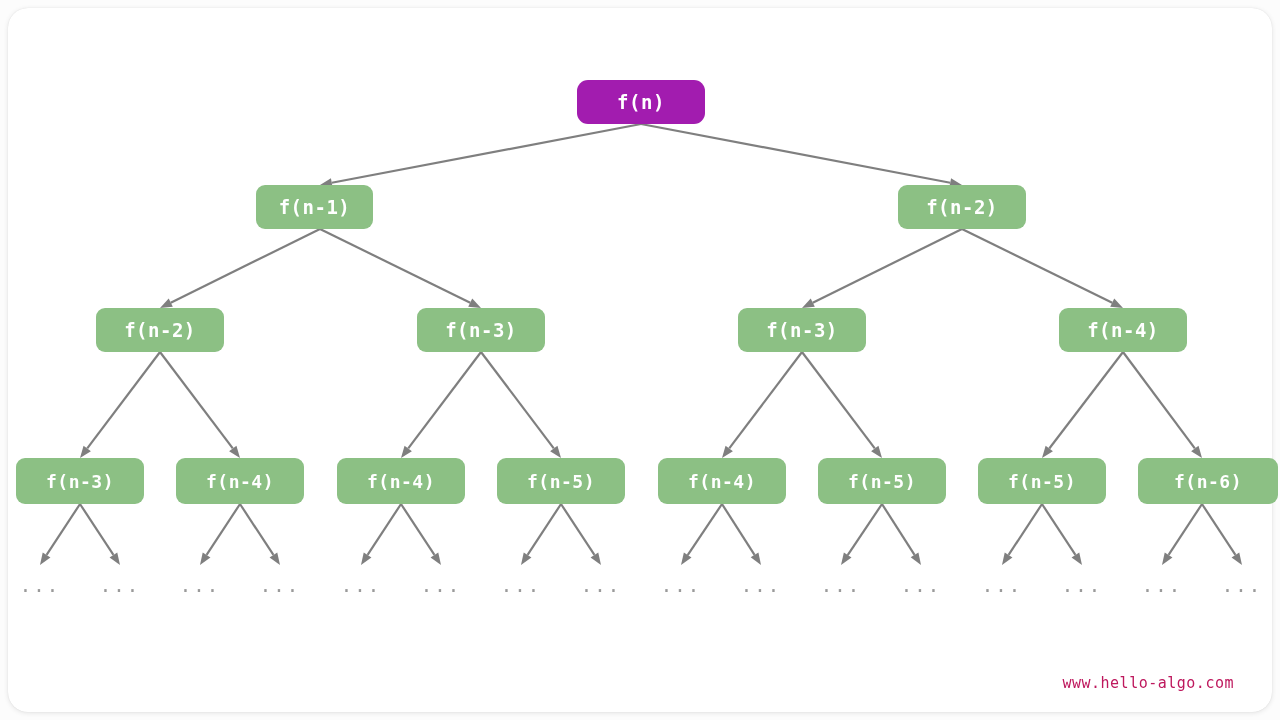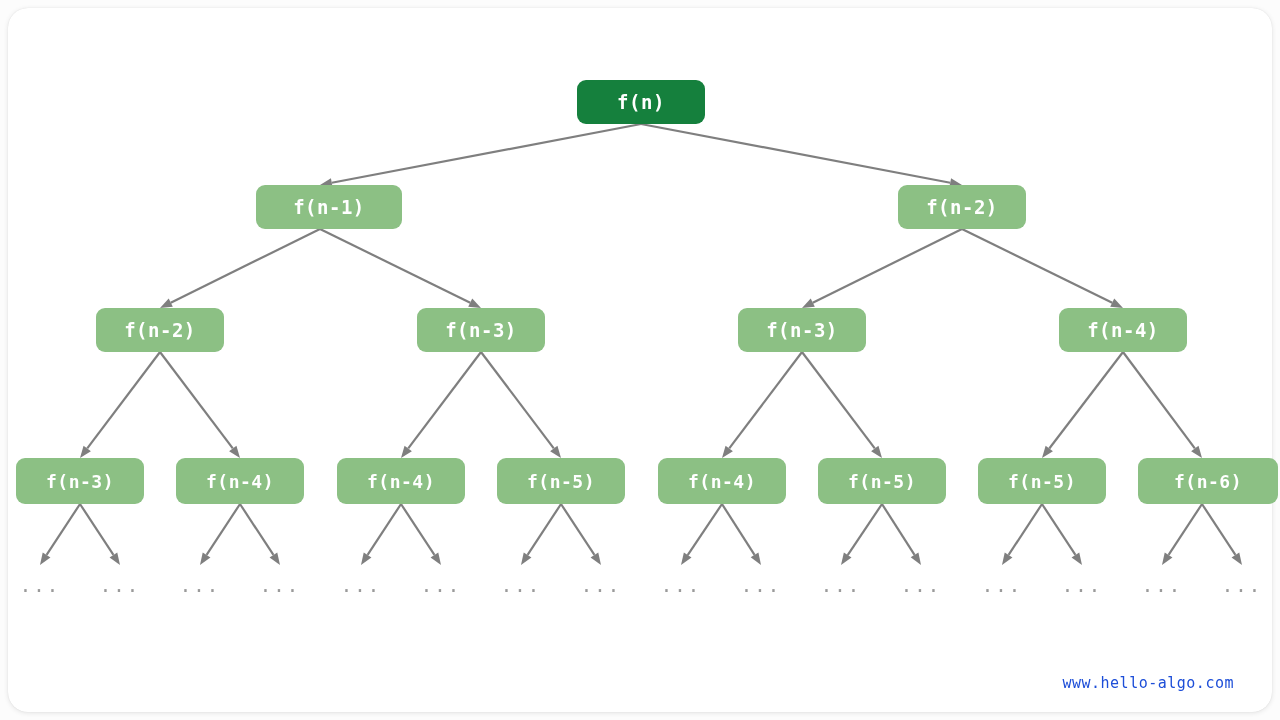--- a/index.html
+++ b/index.html
@@ -51,21 +51,21 @@
     font-size:19px;
     letter-spacing:2px;
     line-height:1;
     transform:translate(-50%,-50%);
     z-index:3;
     white-space:nowrap;
   }
   #watermark {
     position:absolute;
     right:46px; bottom:28px;
-    color:#1d4ed8;
+    color:#be185d;
     font-family:"DejaVu Sans Mono", monospace;
     font-size:15px;
     letter-spacing:0.5px;
     z-index:4;
   }
 </style>
 </head>
 <body>
 
 <div id="card"></div>
@@ -187,22 +187,22 @@
       <g>
         <line x1="1202" y1="504" x2="1168.580283546643" y2="554.9650675913696" stroke="#7f7f7f" stroke-width="2.2" stroke-linecap="butt"></line>
         <polygon points="1162,565 1164.733559456668,552.4426255651565 1172.4270076366179,557.4875096175826" fill="#7f7f7f"></polygon>
       </g>
       <g>
         <line x1="1202" y1="504" x2="1235.419716453357" y2="554.9650675913696" stroke="#7f7f7f" stroke-width="2.2" stroke-linecap="butt"></line>
         <polygon points="1242,565 1231.5729923633821,557.4875096175826 1239.266440543332,552.4426255651565" fill="#7f7f7f"></polygon>
       </g>
     </svg>
   <div id="nodes-layer">
-      <div class="node lvl0" style="left: 577px; top: 80px; width: 128px; height: 44px; background: #15803d; color: rgb(255, 255, 255);">f(n)</div>
-      <div class="node lvl1" style="left: 256px; top: 185px; width: 146px; height: 44px; background: rgb(140, 192, 132); color: rgb(255, 255, 255);">f(n-1)</div>
+      <div class="node lvl0" style="left: 577px; top: 80px; width: 128px; height: 44px; background: #a21caf; color: rgb(255, 255, 255); border-radius: 11px;">f(n)</div>
+      <div class="node lvl1" style="left: 256px; top: 185px; width: 117px; height: 44px; background: rgb(140, 192, 132); color: rgb(255, 255, 255);">f(n-1)</div>
       <div class="node lvl1" style="left: 898px; top: 185px; width: 128px; height: 44px; background: rgb(140, 192, 132); color: rgb(255, 255, 255);">f(n-2)</div>
       <div class="node lvl2" style="left: 96px; top: 308px; width: 128px; height: 44px; background: rgb(140, 192, 132); color: rgb(255, 255, 255);">f(n-2)</div>
       <div class="node lvl2" style="left: 417px; top: 308px; width: 128px; height: 44px; background: rgb(140, 192, 132); color: rgb(255, 255, 255);">f(n-3)</div>
       <div class="node lvl2" style="left: 738px; top: 308px; width: 128px; height: 44px; background: rgb(140, 192, 132); color: rgb(255, 255, 255);">f(n-3)</div>
       <div class="node lvl2" style="left: 1059px; top: 308px; width: 128px; height: 44px; background: rgb(140, 192, 132); color: rgb(255, 255, 255);">f(n-4)</div>
       <div class="node lvl3" style="left: 16px; top: 458px; width: 128px; height: 46px; background: rgb(140, 192, 132); color: rgb(255, 255, 255);">f(n-3)</div>
       <div class="node lvl3" style="left: 176px; top: 458px; width: 128px; height: 46px; background: rgb(140, 192, 132); color: rgb(255, 255, 255);">f(n-4)</div>
       <div class="node lvl3" style="left: 337px; top: 458px; width: 128px; height: 46px; background: rgb(140, 192, 132); color: rgb(255, 255, 255);">f(n-4)</div>
       <div class="node lvl3" style="left: 497px; top: 458px; width: 128px; height: 46px; background: rgb(140, 192, 132); color: rgb(255, 255, 255);">f(n-5)</div>
       <div class="node lvl3" style="left: 658px; top: 458px; width: 128px; height: 46px; background: rgb(140, 192, 132); color: rgb(255, 255, 255);">f(n-4)</div>

